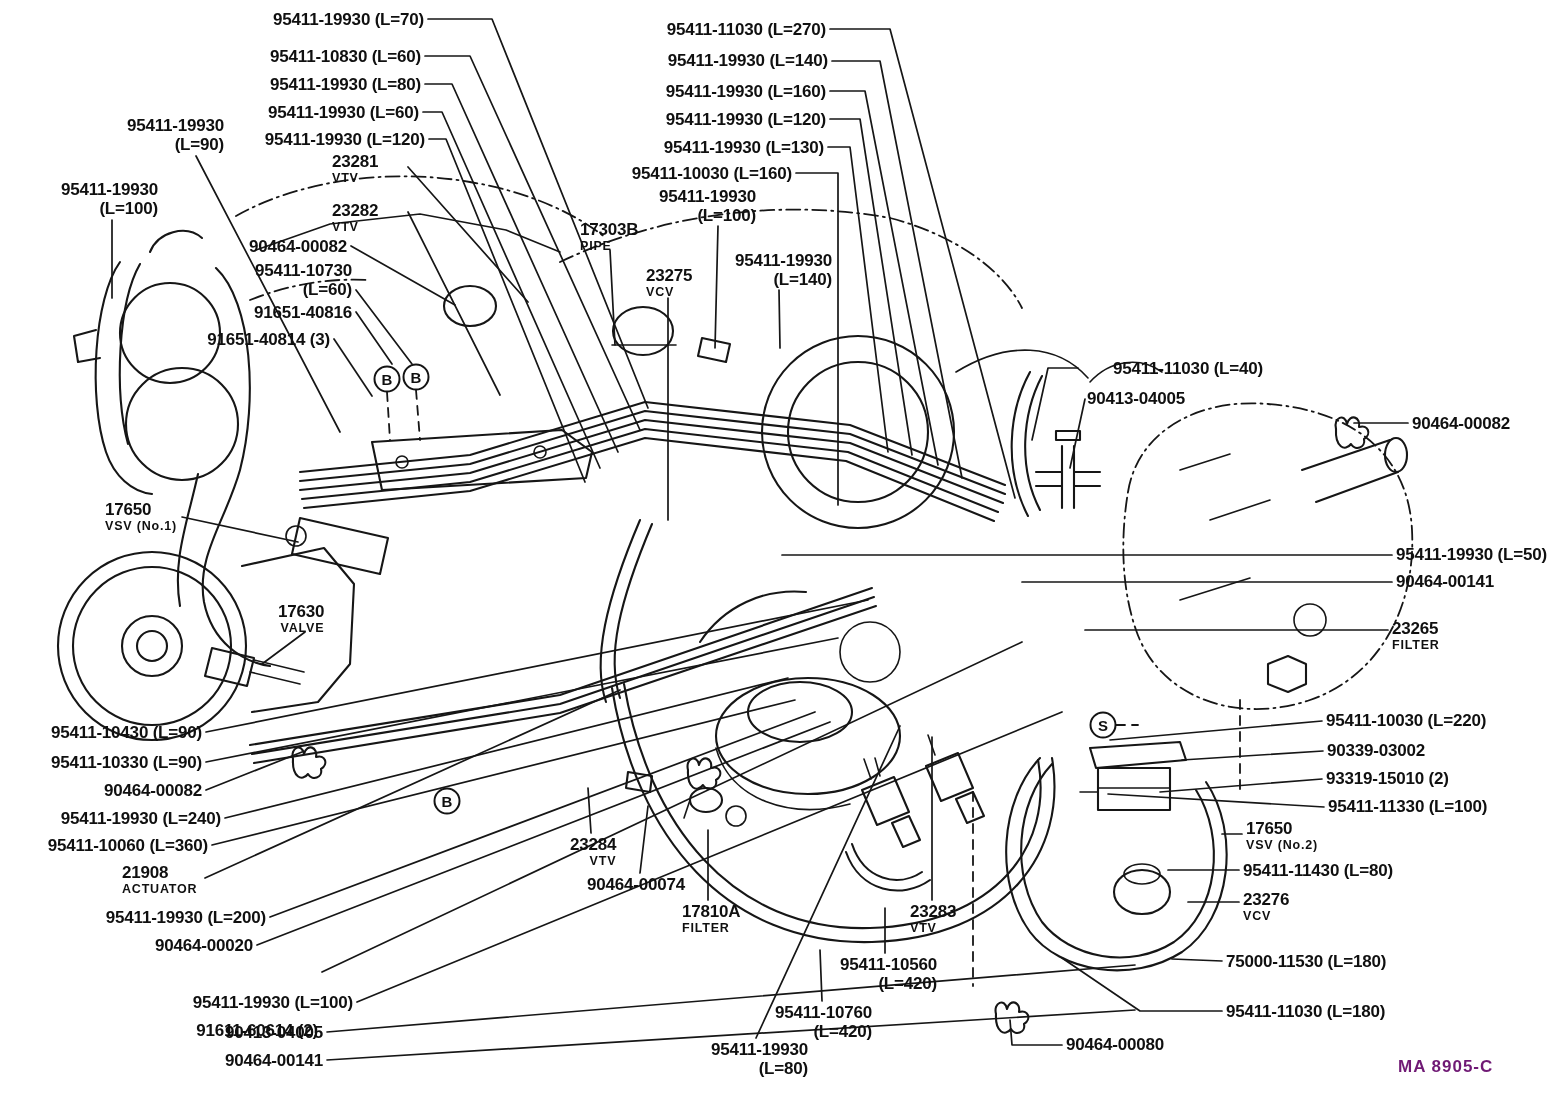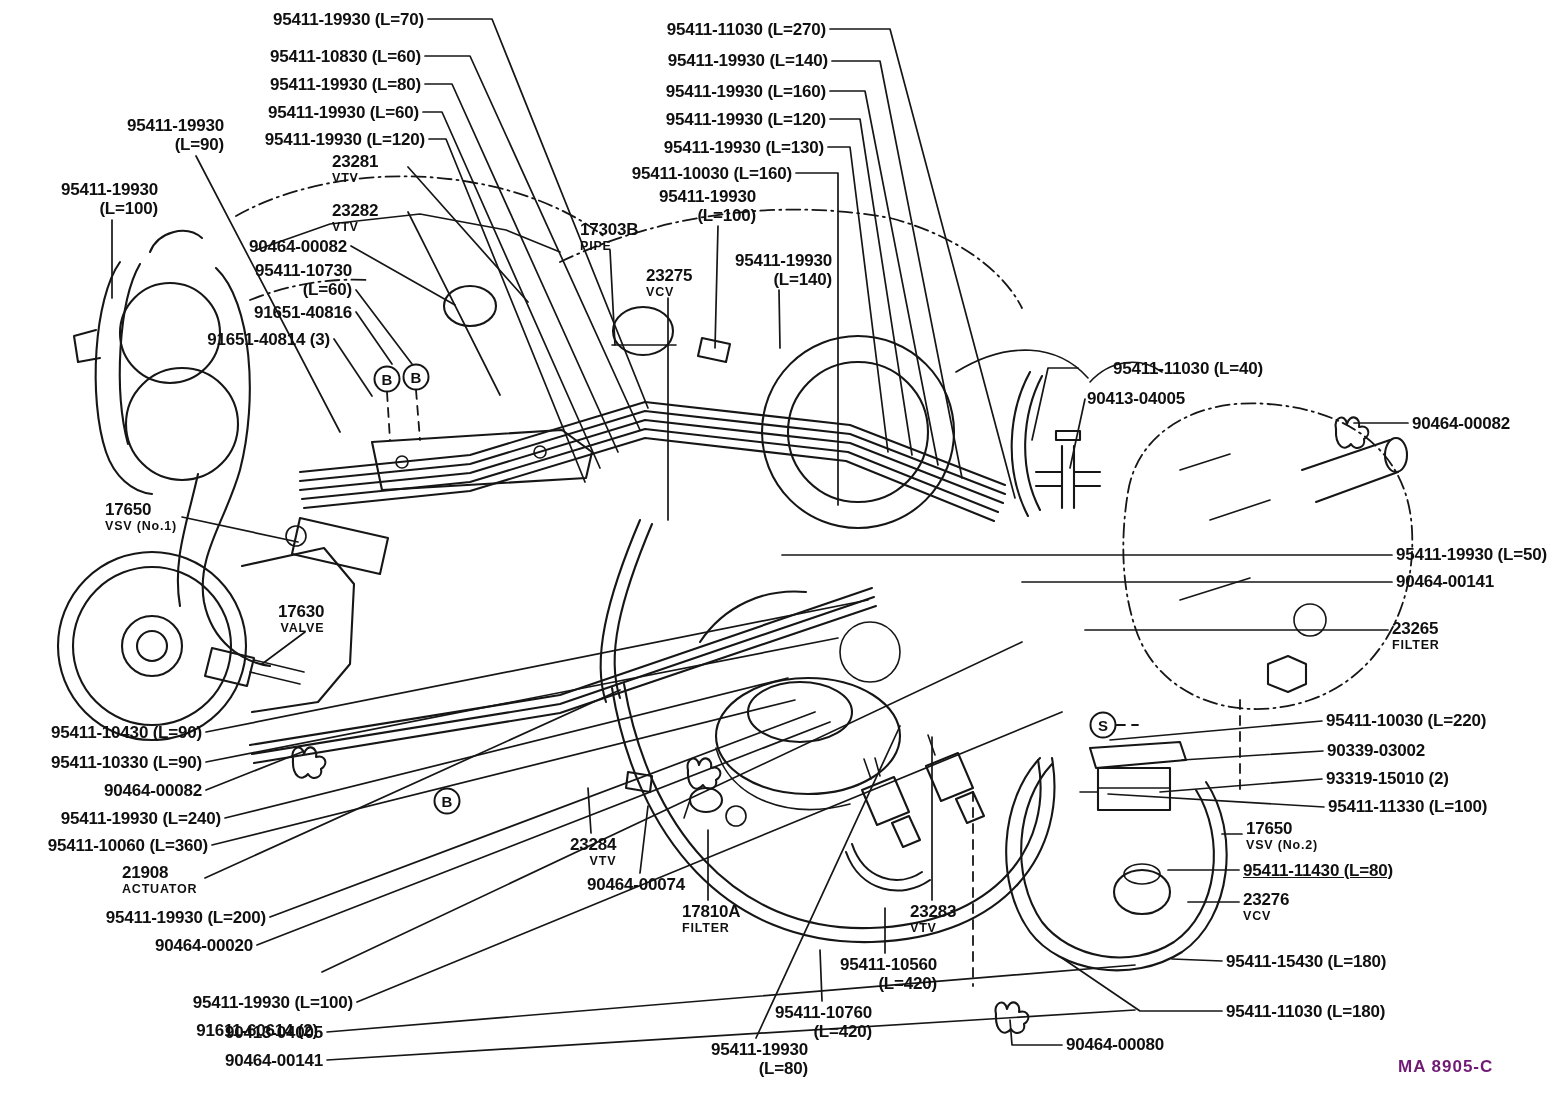--- a/index.html
+++ b/index.html
@@ -337,29 +337,29 @@
       <div class="label" style="left: 1326px; top: 769px;">
         <div class="ln">93319-15010 (2)</div>
       </div>
       <div class="label bold" style="left: 1328px; top: 797px;">
         <div class="ln">95411-11330 (L=100)</div>
       </div>
       <div class="label" style="left: 1246px; top: 819px;">
         <div class="ln">17650</div>
         <div class="sub">VSV (No.2)</div>
       </div>
-      <div class="label" style="left: 1243px; top: 861px; text-decoration: underline;">
+      <div class="label" style="left: 1243px; top: 861px;">
         <div class="ln">95411-11430 (L=80)</div>
       </div>
       <div class="label" style="left: 1243px; top: 890px;">
         <div class="ln">23276</div>
         <div class="sub">VCV</div>
       </div>
       <div class="label" style="left: 1226px; top: 952px;">
-        <div class="ln">95411-15430 (L=180)</div>
+        <div class="ln">75000-11530 (L=180)</div>
       </div>
       <div class="label" style="left: 1226px; top: 1002px;">
         <div class="ln">95411-11030 (L=180)</div>
       </div>
       <div class="label" style="left: 1066px; top: 1035px;">
         <div class="ln">90464-00080</div>
       </div>
       <div class="label r" style="left: 202px; top: 723px;">
         <div class="ln">95411-10430 (L=90)</div>
       </div>

